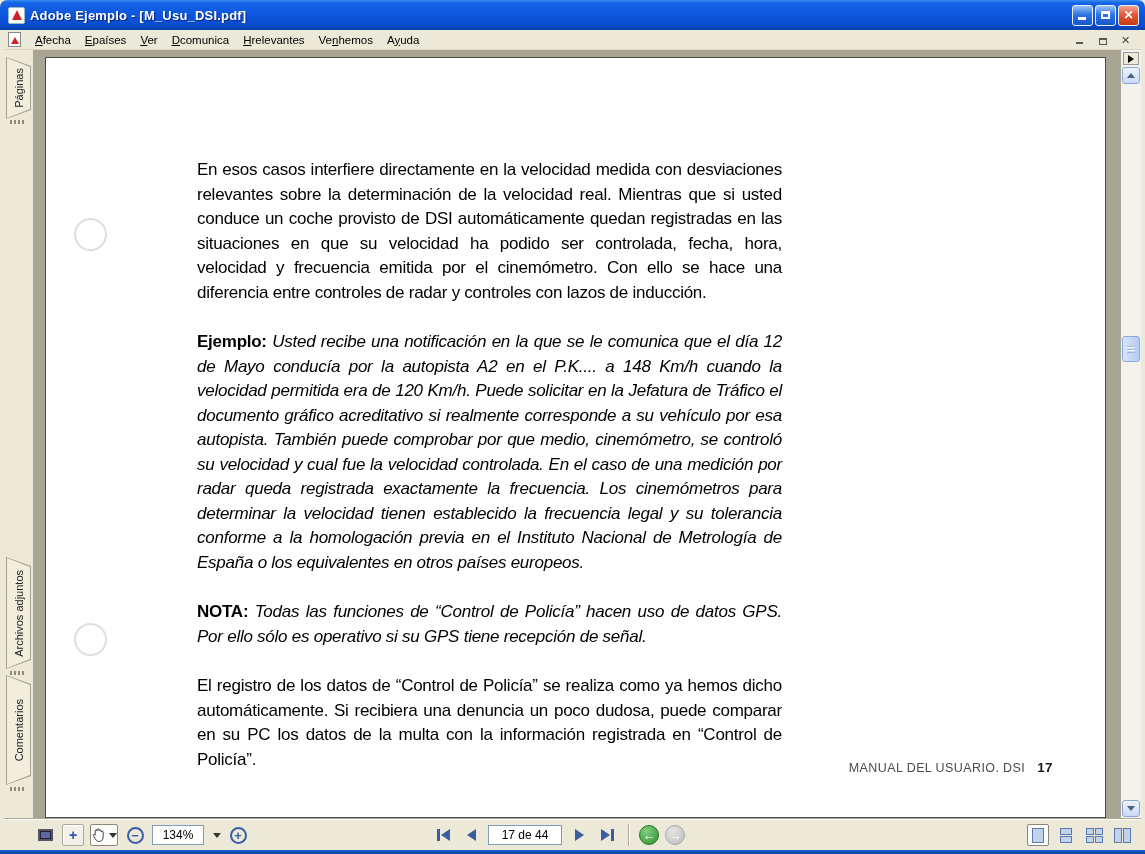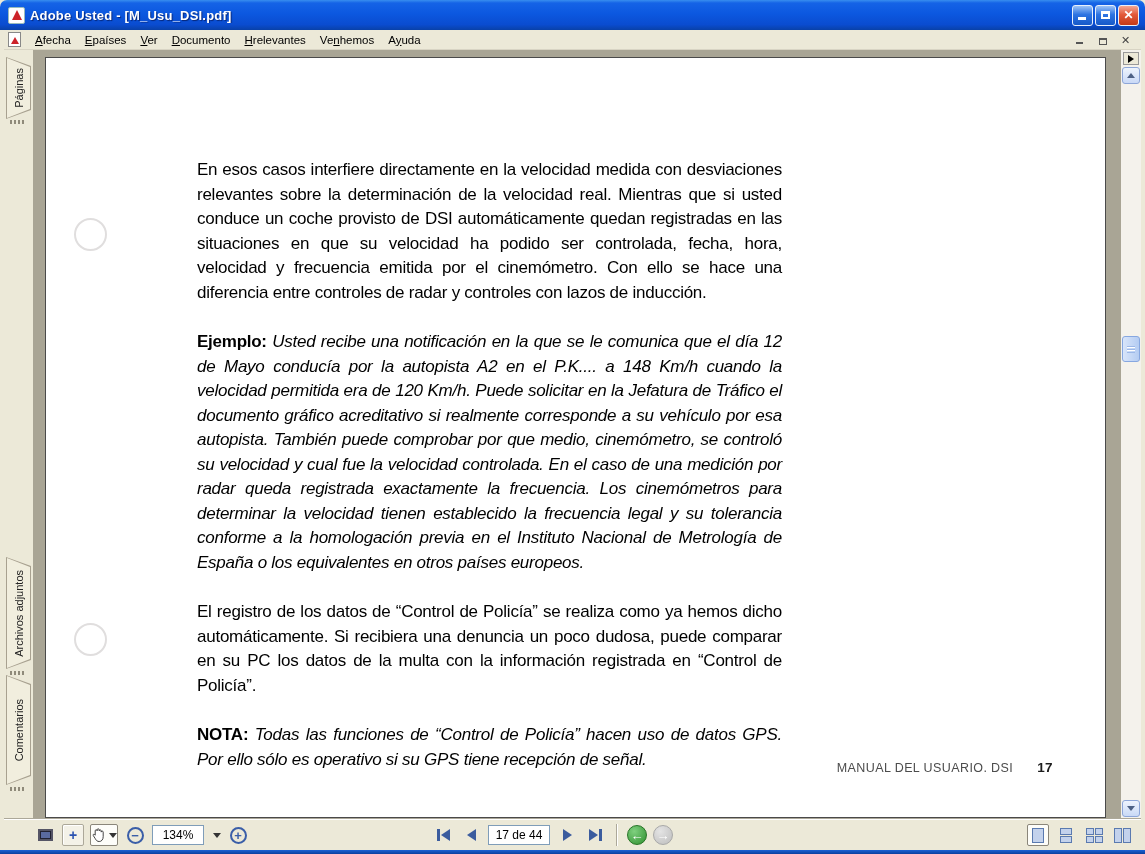--- a/index.html
+++ b/index.html
@@ -82,21 +82,21 @@
   .text-col { position:absolute; left:151px; top:100px; width:585px;
     font-size:17px; line-height:24.5px; letter-spacing:-0.25px; color:#000000;
     text-align:justify; }
   .text-col p { margin-bottom:25px; }
   .text-col p:last-child { margin-bottom:0; }
   .lead { font-weight:bold; }
   .ital { font-style:italic; }
 
   .page-footer { position:absolute; right:52px; top:702px; display:flex; align-items:baseline;
     color:#4c4c4c; font-size:12.5px; letter-spacing:.4px; }
-  .page-footer .pg-num { font-weight:bold; color:#1c1c1c; font-size:13.5px; margin-left:24px; }
+  .page-footer .pg-num { font-weight:bold; color:#1c1c1c; font-size:13.5px; margin-left:12px; }
 
   
   .scroll-col { position:absolute; right:4px; top:50px; width:20px; bottom:36px; background:#f4f2ec; }
   .pane-arrow { position:absolute; left:2px; top:2px; width:16px; height:13px; background:#ece9d8;
     border:1px solid #999; display:flex; align-items:center; justify-content:center; }
   .pane-arrow::before { content:""; width:0; height:0; border-top:4px solid transparent;
     border-bottom:4px solid transparent; border-left:6px solid #000; }
   .sb-btn { position:absolute; left:1px; width:18px; height:17px; border:1px solid #8da6d8; border-radius:3px;
     background:linear-gradient(180deg,#eef4fd,#c9d9f6); display:flex; align-items:center; justify-content:center; }
   .sb-up { top:17px; } .sb-down { bottom:1px; }
@@ -121,21 +121,21 @@
   .tool-btn.pressed { border:1px solid #8a867a; background:#fdfdf9; }
   .monitor-ic { width:15px; height:12px; background:#223; border:2px solid #556; position:relative; }
   .monitor-ic::before { content:""; position:absolute; left:1px; top:1px; right:1px; bottom:1px; background:#5a6aa0; }
   .plus-box { color:#2a52b0; font-weight:bold; font-size:14px; line-height:14px; }
   .dd-arrow { width:0; height:0; border-left:4px solid transparent; border-right:4px solid transparent;
     border-top:5px solid #333; margin-left:3px; }
   .zoom-circle { width:17px; height:17px; border-radius:50%; border:2px solid #3a5ea8; color:#3a5ea8;
     display:flex; align-items:center; justify-content:center; font-weight:bold; font-size:13px; line-height:13px; }
   .txt-input { height:20px; border:1px solid #7f9db9; background:#fff; font-size:12px;
     text-align:center; font-family:"Liberation Sans",sans-serif; color:#000; }
-  .zoom-input { width:52px; } .pagenum-input { width:62px; }
+  .zoom-input { width:52px; } .pagenum-input { width:74px; }
   .sep { width:1px; height:22px; background:#aca899; box-shadow:1px 0 0 #fff; margin:0 4px; }
 
   .tri { width:0; height:0; border-top:6px solid transparent; border-bottom:6px solid transparent; }
   .tri-l { border-right:9px solid #3b5c9e; }
   .tri-r { border-left:9px solid #3b5c9e; }
   .tri-bar { width:3px; height:12px; background:#3b5c9e; }
   .nav-pair { display:flex; align-items:center; gap:1px; }
 
   .hist-btn { width:20px; height:20px; border-radius:50%; display:flex; align-items:center;
     justify-content:center; color:#fff; font-size:13px; font-weight:bold; line-height:13px; }
@@ -153,38 +153,38 @@
 <body>
 
 <div id="window">
 
   <div class="frame-left"></div>
   <div class="frame-right"></div>
   <div class="frame-bottom"></div>
 
   <div class="titlebar">
     <div class="app-icon"></div>
-    <div class="title-text">Adobe Usted - [M_Usu_DSI.pdf]</div>
+    <div class="title-text">Adobe Ejemplo - [M_Usu_DSI.pdf]</div>
     <div class="win-controls">
       <div class="win-btn">
           <span class="bar"></span>
         </div>
       <div class="win-btn">
           <span class="box"></span>
         </div>
       <div class="win-btn close">✕</div>
     </div>
   </div>
 
   <div class="menubar">
     <div class="pdf-doc-icon"></div>
     <span class="menu-item"><span></span><u>A</u><span>fecha</span></span>
     <span class="menu-item"><span></span><u>E</u><span>países</span></span>
     <span class="menu-item"><span></span><u>V</u><span>er</span></span>
-    <span class="menu-item"><span></span><u>D</u><span>ocumento</span></span>
+    <span class="menu-item"><span></span><u>D</u><span>comunica</span></span>
     <span class="menu-item"><span></span><u>H</u><span>relevantes</span></span>
     <span class="menu-item"><span>Ve</span><u>n</u><span>hemos</span></span>
     <span class="menu-item"><span>A</span><u>y</u><span>uda</span></span>
     <div class="mdi-controls">
       <div class="mdi-btn">
           <span class="minbar"></span>
         </div>
       <div class="mdi-btn">
           <span class="rest"></span>
         </div>
@@ -220,22 +220,22 @@
   </div>
 
   <div class="viewer">
     <div class="page">
       <div class="punch-hole hole-1"></div>
       <div class="punch-hole hole-2"></div>
 
       <div class="text-col">
         <p>En esos casos interfiere directamente en la velocidad medida con desviaciones relevantes sobre la determinación de la velocidad real. Mientras que si usted conduce un coche provisto de DSI automáticamente quedan registradas en las situaciones en que su velocidad ha podido ser controlada, fecha, hora, velocidad y frecuencia emitida por el cinemómetro. Con ello se hace una diferencia entre controles de radar y controles con lazos de inducción.</p>
         <p><span class="lead">Ejemplo:</span> <span class="ital">Usted recibe una notificación en la que se le comunica que el día 12 de Mayo conducía por la autopista A2 en el P.K.... a 148 Km/h cuando la velocidad permitida era de 120 Km/h. Puede solicitar en la Jefatura de Tráfico el documento gráfico acreditativo si realmente corresponde a su vehículo por esa autopista. También puede comprobar por que medio, cinemómetro, se controló su velocidad y cual fue la velocidad controlada. En el caso de una medición por radar queda registrada exactamente la frecuencia. Los cinemómetros para determinar la velocidad tienen establecido la frecuencia legal y su tolerancia conforme a la homologación previa en el Instituto Nacional de Metrología de España o los equivalentes en otros países europeos.</span></p>
+        <p><span class="lead">NOTA:</span> <span class="ital">Todas las funciones de “Control de Policía” hacen uso de datos GPS. Por ello sólo es operativo si su GPS tiene recepción de señal.</span></p>
         <p>El registro de los datos de “Control de Policía” se realiza como ya hemos dicho automáticamente. Si recibiera una denuncia un poco dudosa, puede comparar en su PC los datos de la multa con la información registrada en “Control de Policía”.</p>
-        <p><span class="lead">NOTA:</span> <span class="ital">Todas las funciones de “Control de Policía” hacen uso de datos GPS. Por ello sólo es operativo si su GPS tiene recepción de señal.</span></p>
       </div>
 
       <div class="page-footer">
         <span>MANUAL DEL USUARIO. DSI</span>
         <span class="pg-num">17</span>
       </div>
     </div>
   </div>
 
   <div class="scroll-col">

